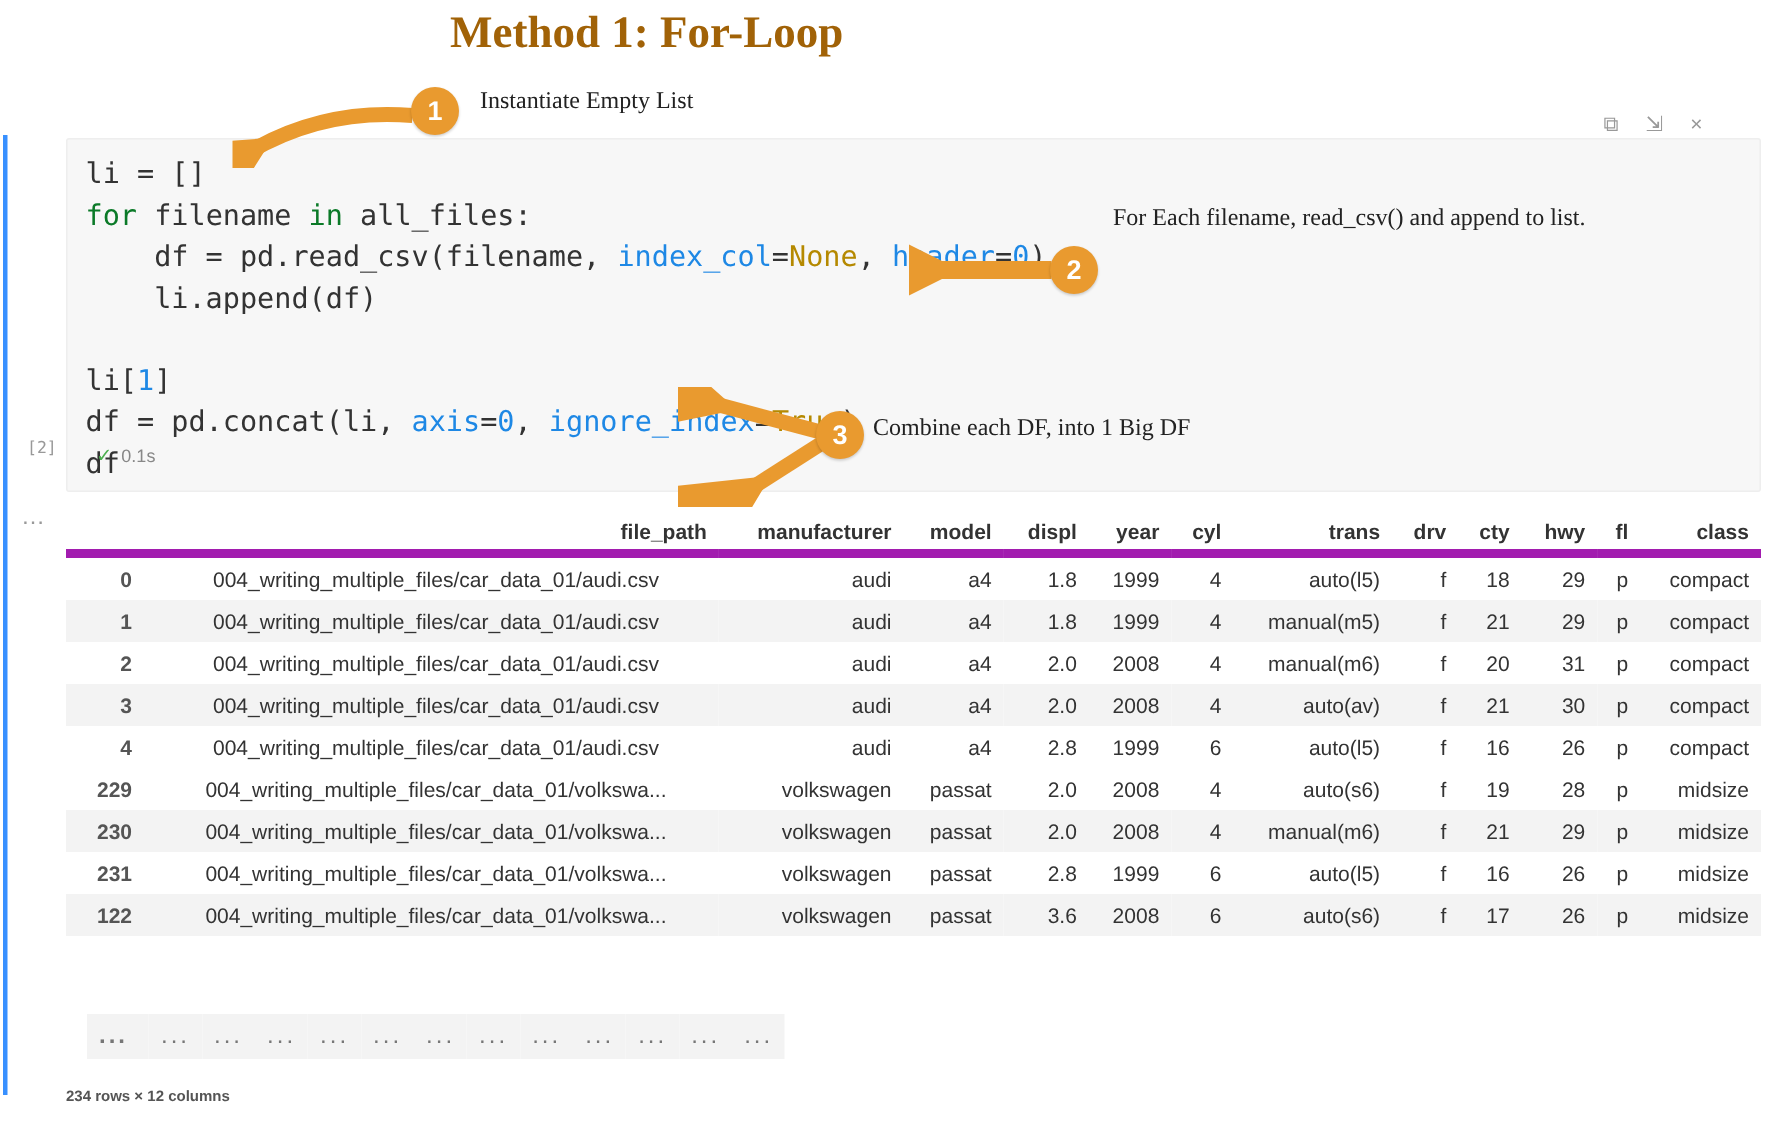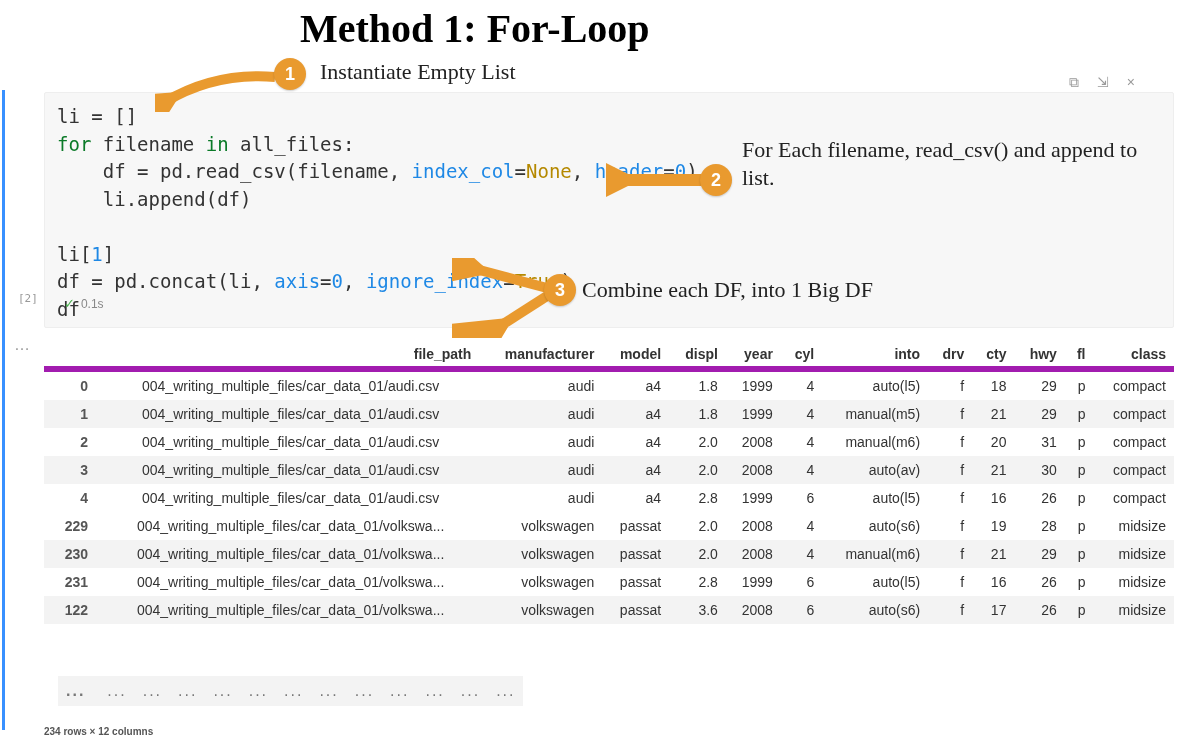--- a/index.html
+++ b/index.html
@@ -1,18 +1,18 @@
 <!DOCTYPE html>
 <html><head>
 <meta charset="utf-8">
 <style>
   html,body{margin:0;padding:0;background:#fff;font-family:"Segoe UI",Arial,sans-serif;font-size:14px;color:#333;}
   .page{position:relative;width:1191px;height:754px;overflow:hidden;}
-  .title{position:absolute;left:300px;top:5px;font-family:"Comic Sans MS","Segoe Script",cursive;font-size:40px;font-weight:bold;color:#000000;}
-  .note{position:absolute;font-family:"Comic Sans MS","Segoe Script",cursive;font-size:22px;color:#222;line-height:1.25;}
+  .title{position:absolute;left:300px;top:5px;font-family:"Comic Sans MS","Segoe Script",cursive;font-size:30px;font-weight:bold;color:#a16207;}
+  .note{position:absolute;font-family:"Comic Sans MS","Segoe Script",cursive;font-size:16px;color:#222;line-height:1.25;}
   .badge{display:inline-flex;align-items:center;justify-content:center;width:32px;height:32px;border-radius:50%;background:#e99a2f;color:#fff;font-weight:bold;font-family:Arial,sans-serif;font-size:18px;box-shadow:0 1px 2px rgba(0,0,0,.2);}
   .arrow{position:absolute;}
   .leftbar{position:absolute;left:2px;top:90px;width:3px;height:640px;background:#3890ff;}
   .exec-num{position:absolute;left:18px;top:292px;color:#999;font-size:11px;font-family:Menlo,Consolas,monospace;}
   .dots{position:absolute;left:14px;top:336px;color:#999;font-size:16px;letter-spacing:2px;}
   .cell{position:absolute;left:44px;top:92px;width:1130px;background:#f7f7f7;border:1px solid #eee;border-radius:2px;padding:10px 12px 4px 12px;box-sizing:border-box;}
   .cell-tools{position:absolute;right:56px;top:74px;color:#999;font-size:14px;display:flex;gap:18px;}
   .cell-tools span{cursor:pointer;}
   pre.code{margin:0;font-family:Menlo,Consolas,"DejaVu Sans Mono",monospace;font-size:19px;line-height:1.45;color:#333;background:transparent;}
   .tok-kw{color:#0b7a28;}
@@ -105,21 +105,21 @@
     <table class="df">
       <thead>
           <tr id="df-head">
             <th class="idx"></th>
             <th>file_path</th>
             <th>manufacturer</th>
             <th>model</th>
             <th>displ</th>
             <th>year</th>
             <th>cyl</th>
-            <th>into</th>
+            <th>trans</th>
             <th>drv</th>
             <th>cty</th>
             <th>hwy</th>
             <th>fl</th>
             <th>class</th>
           </tr>
         </thead>
       <tbody id="df-body">
           <tr>
             <td class="idx">0</td>

